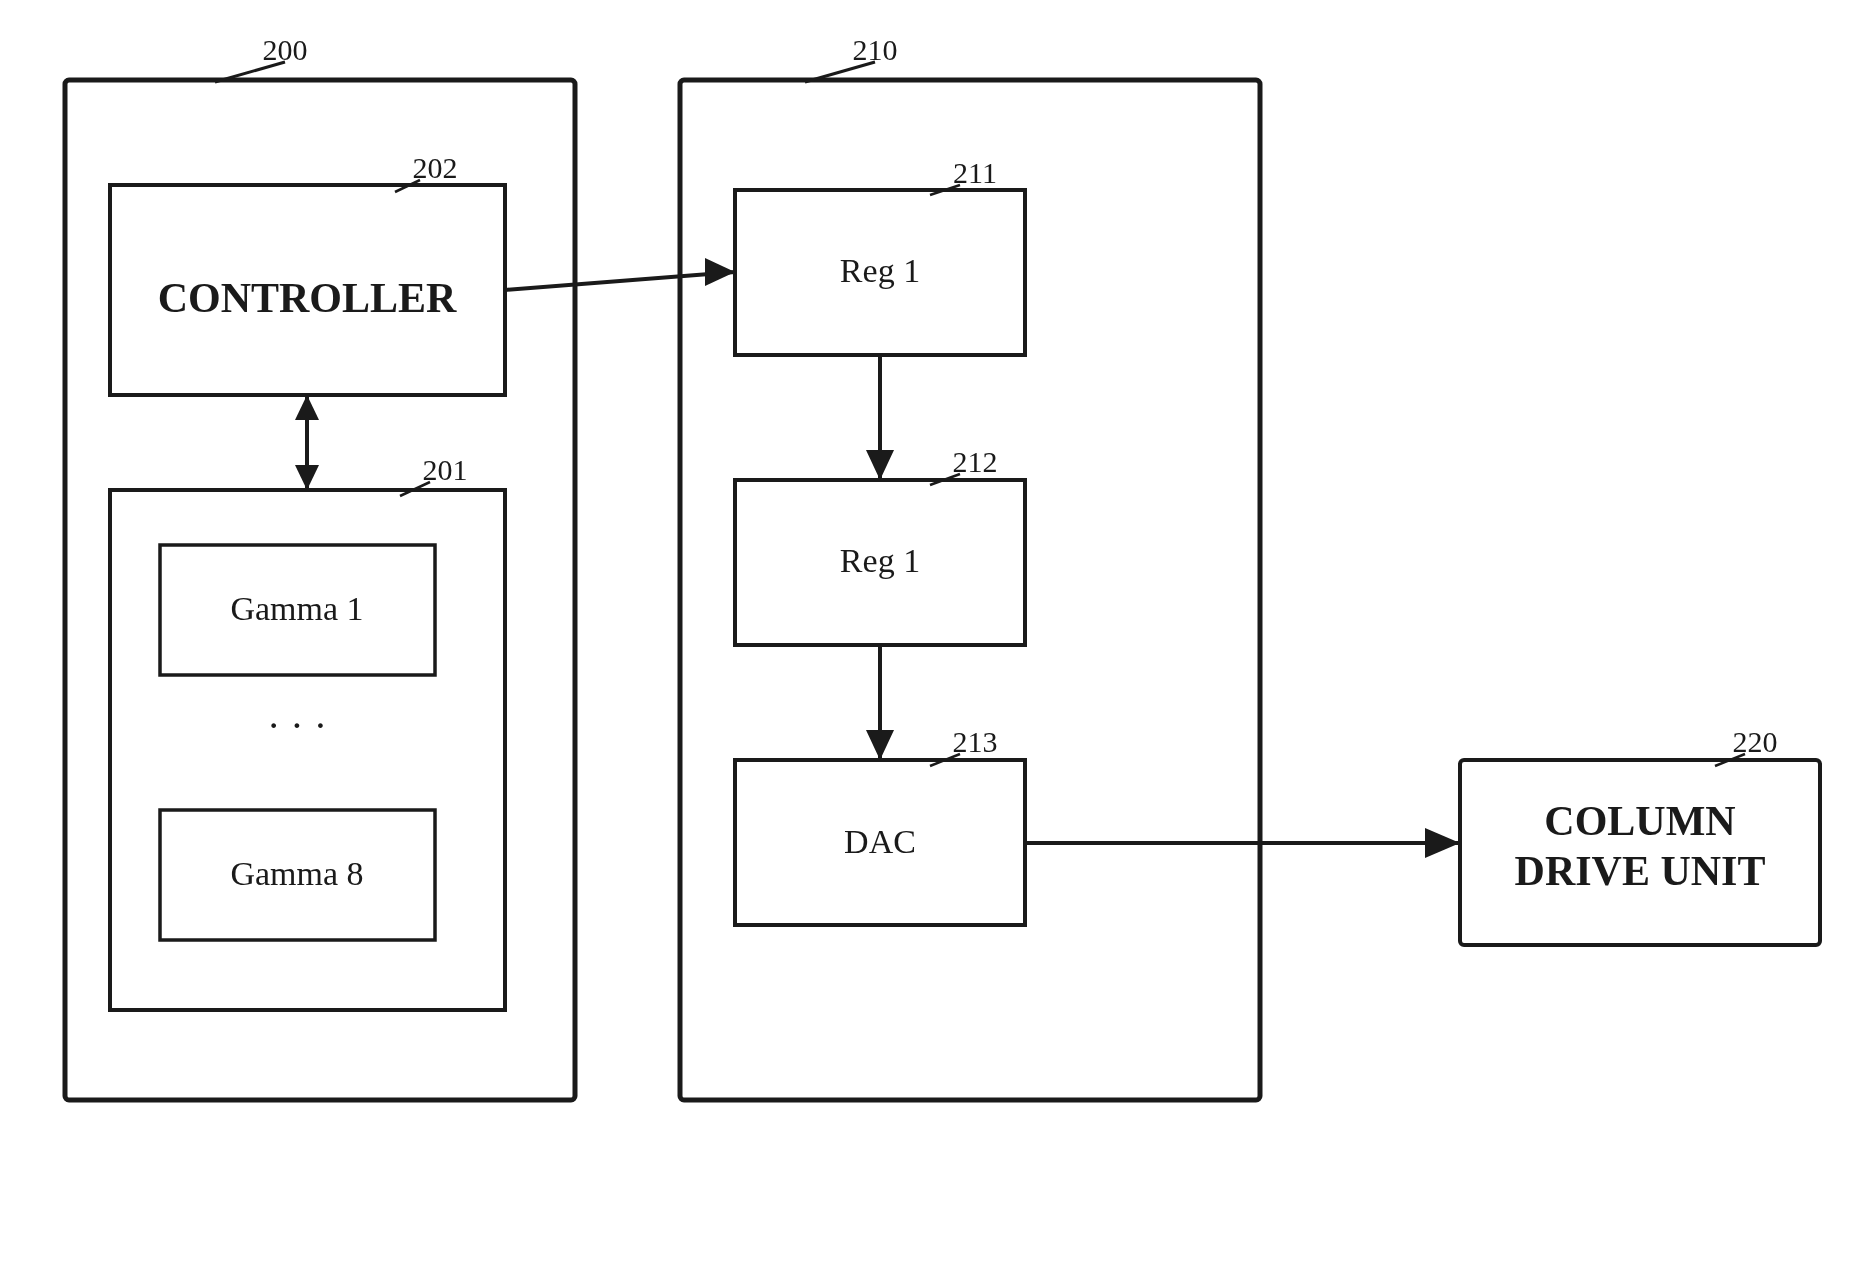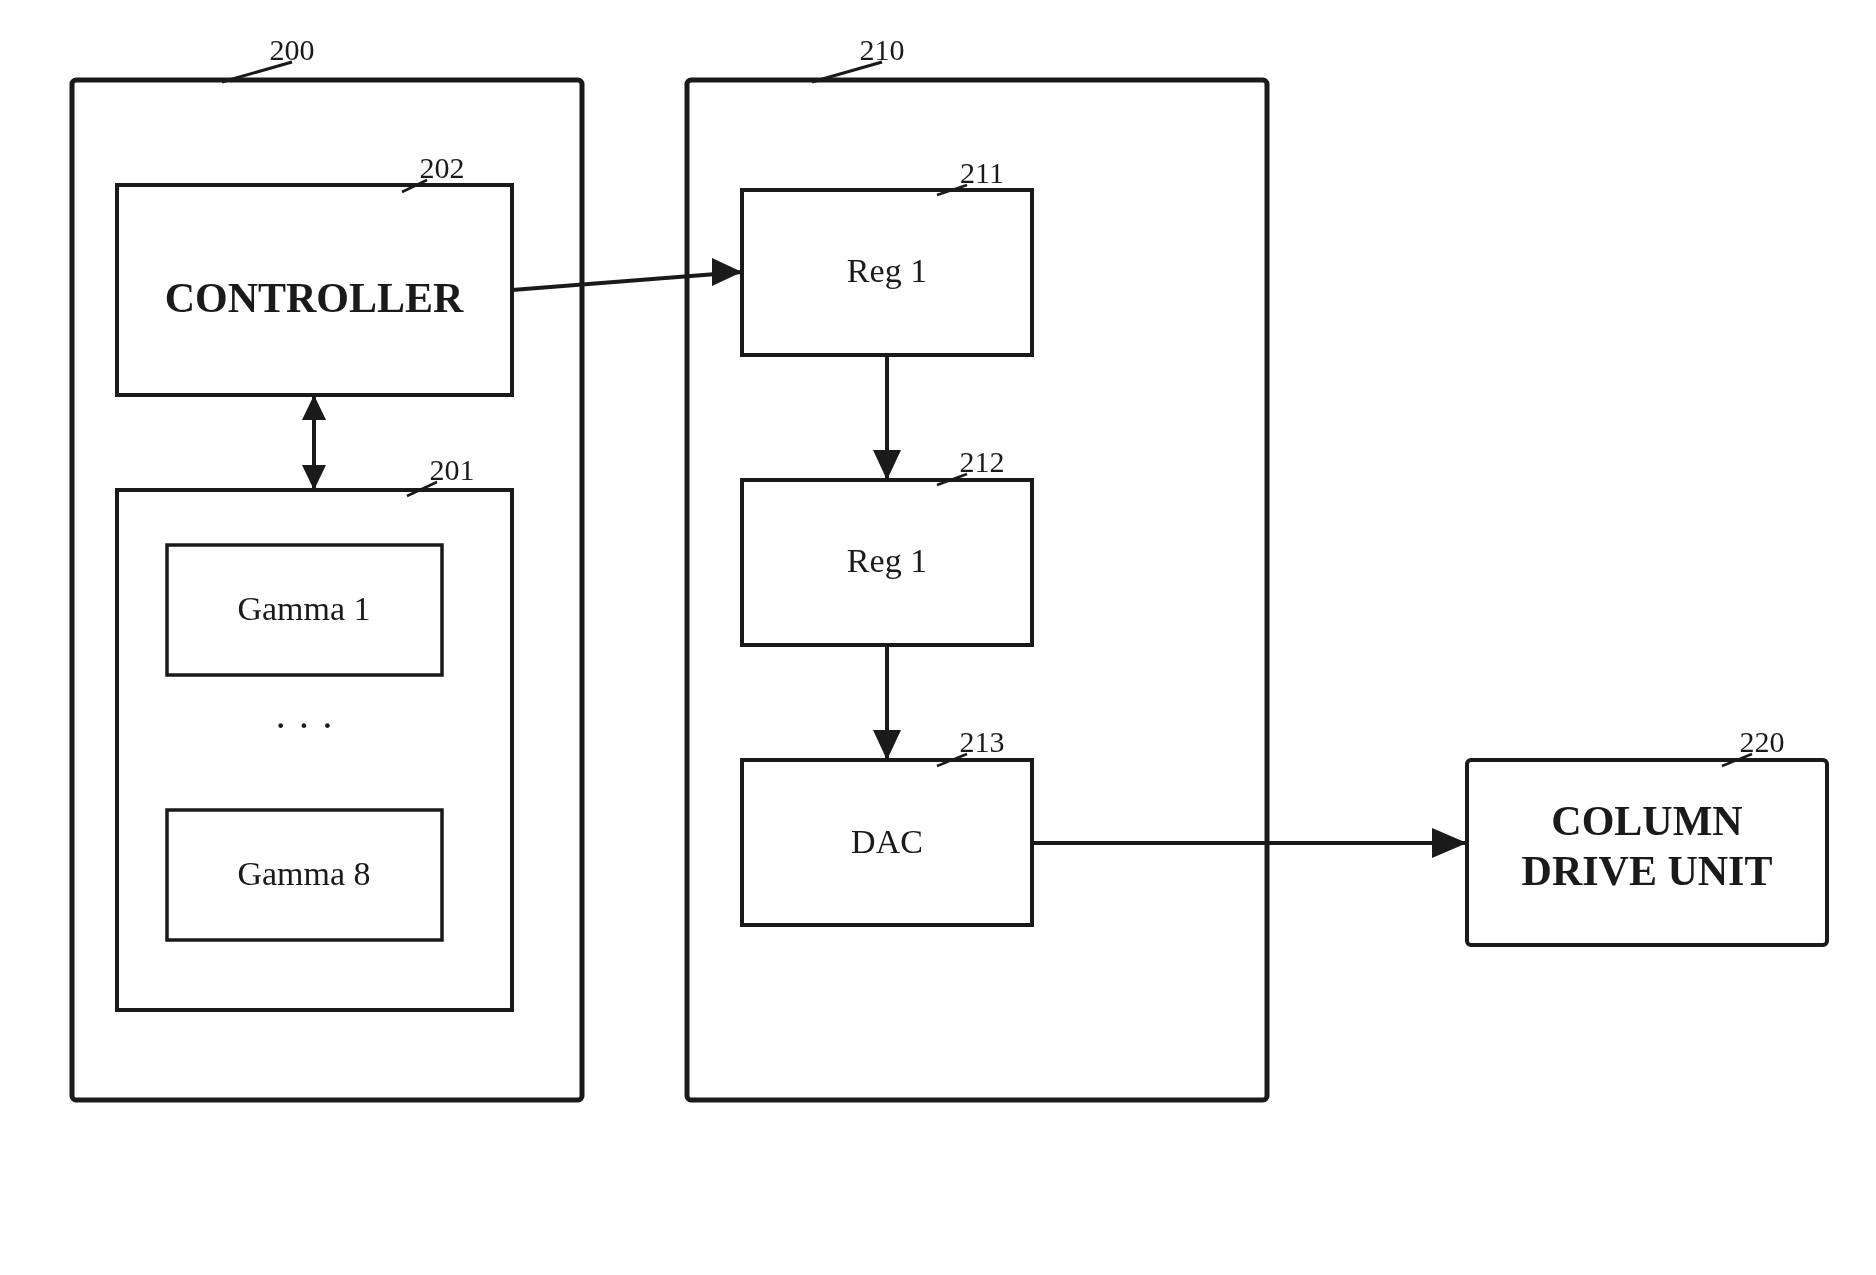--- a/index.html
+++ b/index.html
@@ -8,21 +8,21 @@
       background: #ffffff;
       width: 1876px;
       height: 1275px;
       font-family: 'Times New Roman', Times, serif;
       position: relative;
       overflow: hidden;
     }
 
     .diagram-container {
       position: absolute;
-      top: 0; left: 12px;
+      top: 0; left: 5px;
       width: 1710px;
       height: 1275px;
     }
 
     svg {
       width: 1876px;
       height: 1275px;
     }
 
     .block-text {

